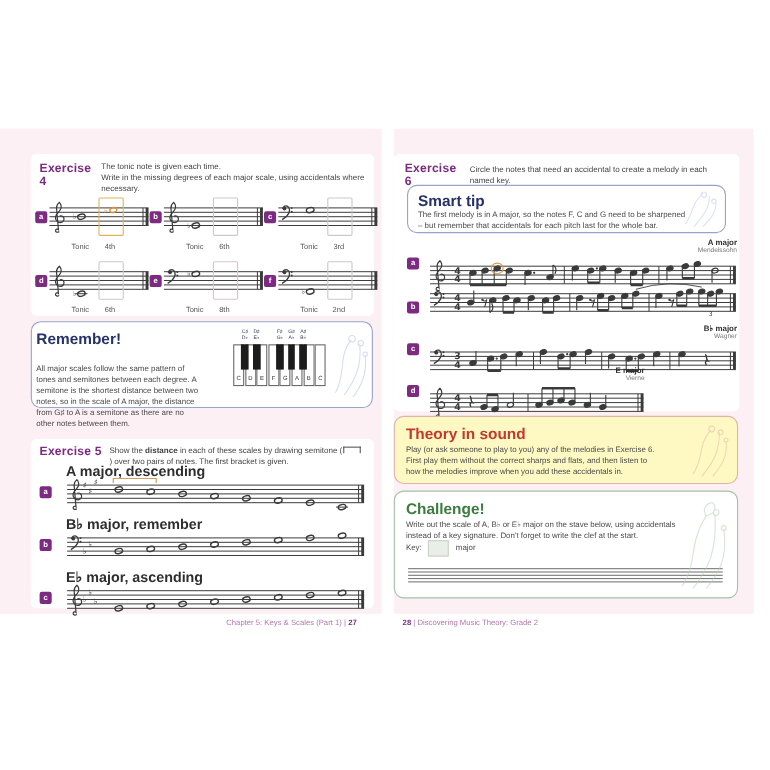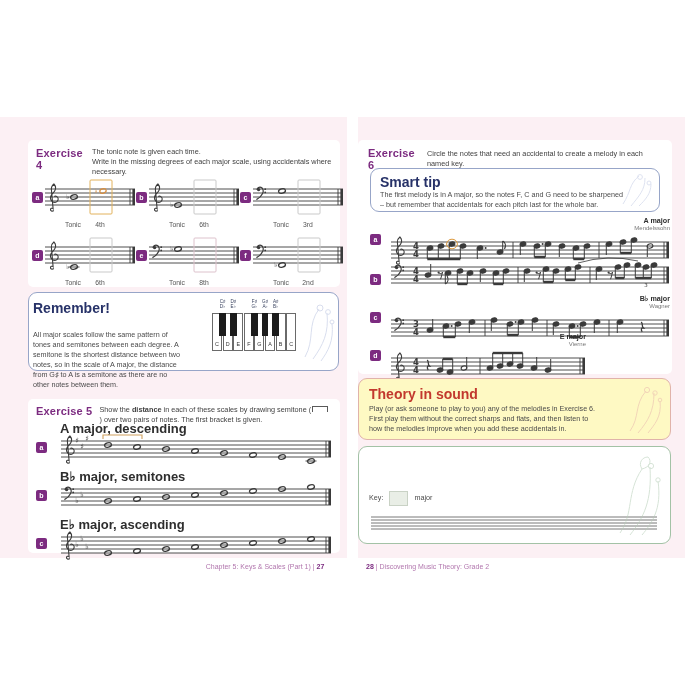--- a/index.html
+++ b/index.html
@@ -278,21 +278,21 @@
           <ellipse cx="135" cy="21" rx="3.5" ry="2.3" fill="none" stroke="#3a3a3a" stroke-width="1.3" transform="rotate(-14 135 21)"></ellipse>
           <ellipse cx="164" cy="23" rx="3.5" ry="2.3" fill="none" stroke="#3a3a3a" stroke-width="1.3" transform="rotate(-14 164 23)"></ellipse>
           <ellipse cx="193" cy="25" rx="3.5" ry="2.3" fill="none" stroke="#3a3a3a" stroke-width="1.3" transform="rotate(-14 193 25)"></ellipse>
           <ellipse cx="222" cy="27" rx="3.5" ry="2.3" fill="none" stroke="#3a3a3a" stroke-width="1.3" transform="rotate(-14 222 27)"></ellipse>
           <line x1="245.5" y1="31" x2="256.5" y2="31" stroke="#3a3a3a" stroke-width="0.9"></line>
           <ellipse cx="251" cy="31" rx="3.5" ry="2.3" fill="none" stroke="#3a3a3a" stroke-width="1.3" transform="rotate(-14 251 31)"></ellipse>
           <path d="M43,9 L43,5 L82,5 L82,9" fill="none" stroke="#cfa05e" stroke-width="1.1"></path>
         </svg>
     </div>
     <div class="ex5row" style="top:70px;">
-      <div class="ex5label">B♭ major, semitones</div>
+      <div class="ex5label">B♭ major, remember</div>
       <span class="badge">b</span>
       <svg width="272" height="38" viewBox="0 0 272 38">
           <line x1="1" y1="11" x2="271" y2="11" stroke="#3a3a3a" stroke-width="0.9"></line>
           <line x1="1" y1="15" x2="271" y2="15" stroke="#3a3a3a" stroke-width="0.9"></line>
           <line x1="1" y1="19" x2="271" y2="19" stroke="#3a3a3a" stroke-width="0.9"></line>
           <line x1="1" y1="23" x2="271" y2="23" stroke="#3a3a3a" stroke-width="0.9"></line>
           <line x1="1" y1="27" x2="271" y2="27" stroke="#3a3a3a" stroke-width="0.9"></line>
           <g transform="translate(6,15)">
             <circle cx="0.6" cy="-3.4" r="1.7" fill="#3a3a3a"></circle>
             <path d="M-1,-3.2 C-0.6,-5.2 1.2,-6.2 3,-5.6 C5.2,-4.8 5.8,-2 4.6,0.6 C3.4,3.2 1,5.4 -1.6,6.6" fill="none" stroke="#3a3a3a" stroke-width="1.2"></path>
@@ -619,20 +619,27 @@
           <path d="M14,50 C24,38 30,28 30,10"></path>
           <path d="M24,50 C30,42 38,34 36,18"></path>
         <circle cx="23" cy="7" r="2.6"></circle>
           <circle cx="31" cy="10" r="2.2"></circle>
           <circle cx="36" cy="17" r="1.8"></circle>
       </g>
     </svg>
   </section>
 
   <section class="greenbox" style="left:358px;top:446px;width:311px;height:96px;">
+    <div style="padding:7px 10px;">
+      <div class="boxtitle green">Challenge!</div>
+      <div class="boxbody" style="margin-top:2px;">
+        <div>Write out the scale of A, B♭ or E♭ major on the stave below, using accidentals</div>
+        <div>instead of a key signature. Don't forget to write the clef at the start.</div>
+      </div>
+    </div>
     <div class="keyrow" style="left:10px;top:44px;">
       <span>Key:</span><span class="keybox"></span><span>major</span>
     </div>
     <svg style="position:absolute;left:11px;top:68px;" width="288" height="16" viewBox="0 0 288 16">
         <line x1="1" y1="2" x2="287" y2="2" stroke="#6a6a6a" stroke-width="0.9"></line>
         <line x1="1" y1="5" x2="287" y2="5" stroke="#6a6a6a" stroke-width="0.9"></line>
         <line x1="1" y1="8" x2="287" y2="8" stroke="#6a6a6a" stroke-width="0.9"></line>
         <line x1="1" y1="11" x2="287" y2="11" stroke="#6a6a6a" stroke-width="0.9"></line>
         <line x1="1" y1="14" x2="287" y2="14" stroke="#6a6a6a" stroke-width="0.9"></line>
       </svg>

